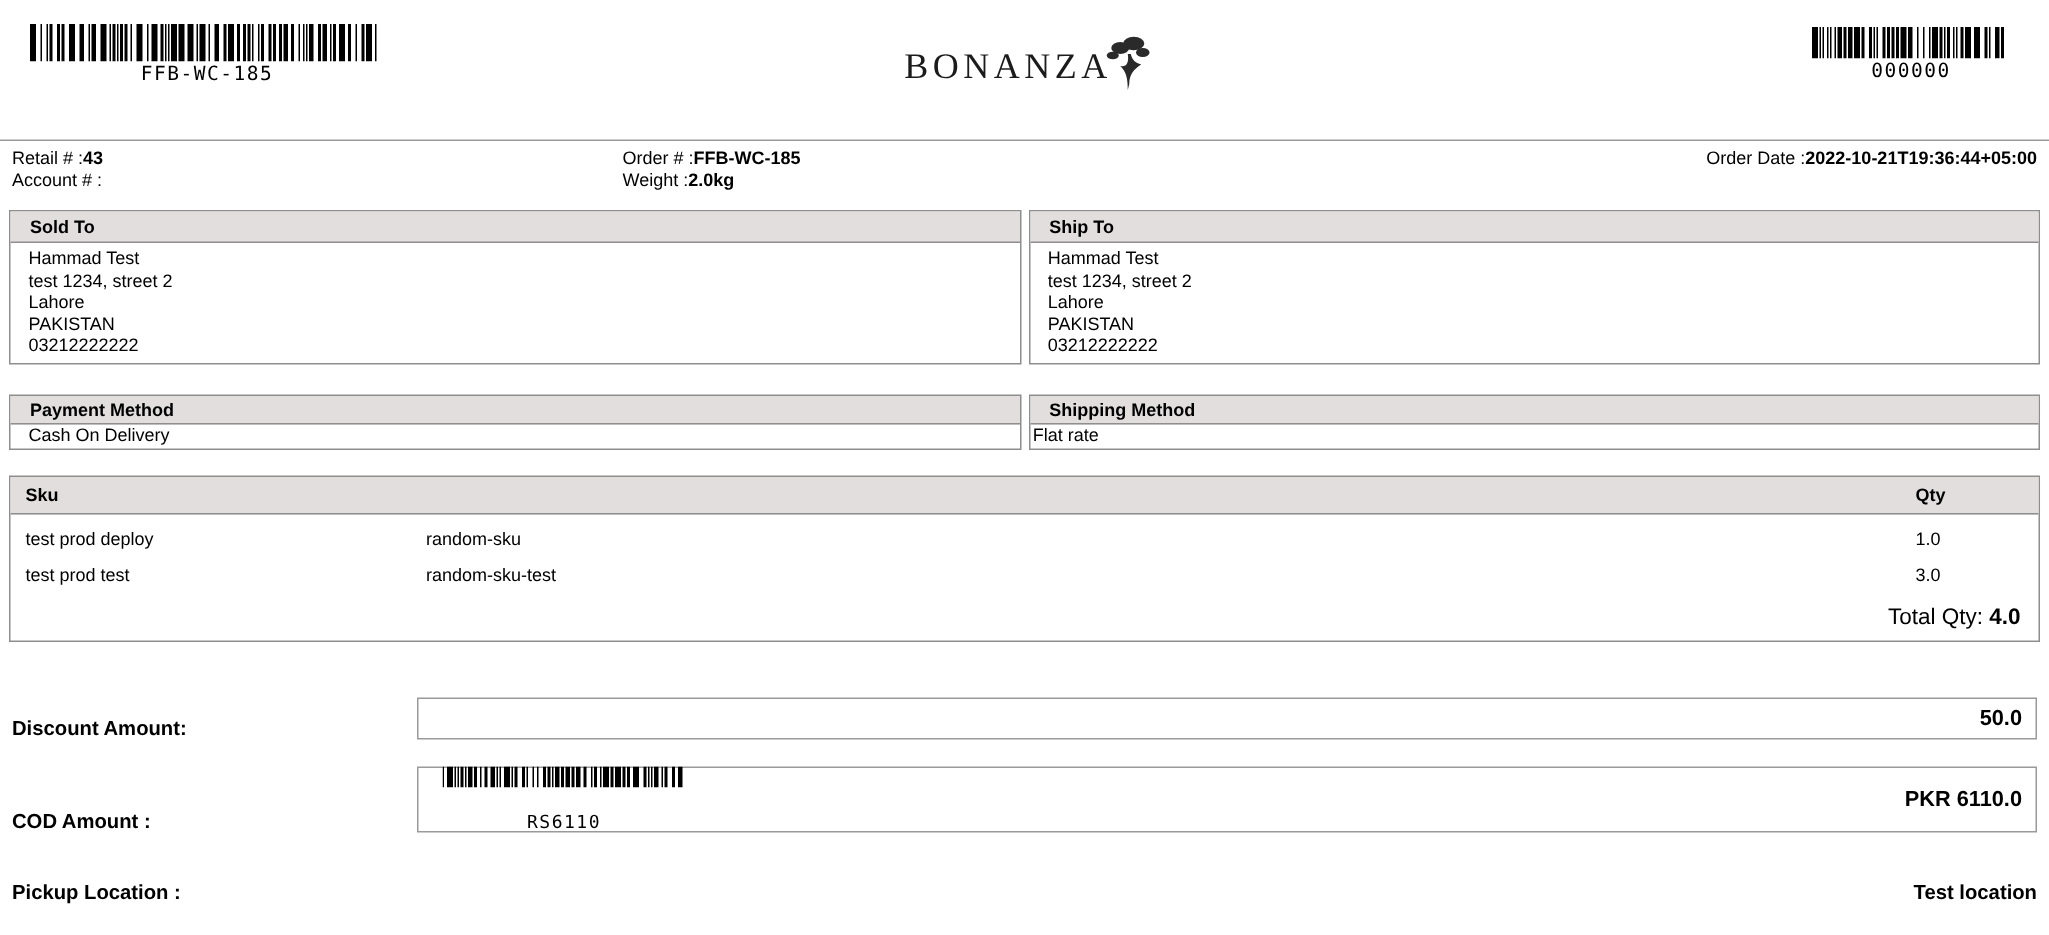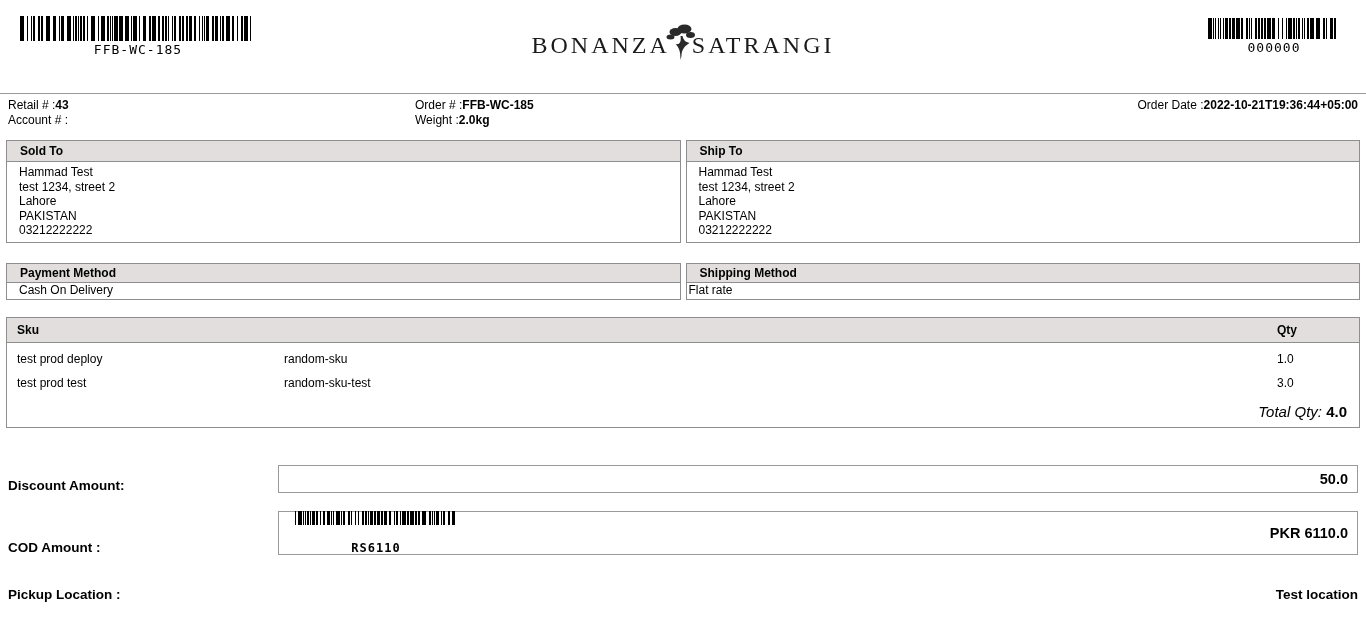--- a/index.html
+++ b/index.html
@@ -43,36 +43,36 @@
   .methods .boxt-body{padding:1px 4px 2px 12px;line-height:13px}
   .methods .boxt.ship .boxt-body{padding-left:2px}
   
   .prod{margin:17px 6px 0 6px;border:1px solid #8e8e8e}
   .prod-head{display:flex;background:#e2dede;border-bottom:1px solid #8e8e8e;font-weight:bold;padding:5px 12px 5px 10px}
   .prod-row{display:flex;padding:0 12px 0 10px;margin-top:9px;line-height:15px}
   .col-product{width:267px}
   .col-sku{flex:1}
   .col-qty{width:70px;text-align:left}
   .prod-total{text-align:right;padding:0 12px 7px 10px;margin-top:12px;font-size:15px}
-  .prod-total .tlabel{font-style:italic}
+  .prod-total .tlabel{}
   .prod-total .tval{font-weight:bold}
   
   .amount-row{display:flex;align-items:flex-end;margin:0 8px}
   .amount-row.discount{margin-top:37px}
   .amount-row.cod{margin-top:18px}
   .amount-label{width:270px;font-weight:bold;font-size:13.5px}
   .amount-box{
     flex:1;border:1px solid #9a9a9a;display:flex;align-items:center;
     justify-content:flex-end;padding-right:9px;font-weight:bold;font-size:14.5px;
   }
   .amount-box.simple{height:28px}
   .amount-box.codbox{height:44px;justify-content:space-between;padding-left:16px}
   .cod-bc{text-align:center;width:162px}
   .cod-bc .barcode-bars{height:14px;width:162px}
-  .cod-bc .bc-label{font-size:12px;font-weight:bold;letter-spacing:1px;margin-top:16px}
+  .cod-bc .bc-label{font-size:12px;font-weight:normal;letter-spacing:1px;margin-top:16px}
   
   .pickup{display:flex;justify-content:space-between;margin:32px 8px 0 8px;font-weight:bold;font-size:13.5px}
 </style>
 </head>
 <body>
 
 <div class="hdr">
   <div class="bc-block left">
     <div class="barcode-bars">
         <i style="width: 4px; margin-right: 3px;"></i>
@@ -140,21 +140,20 @@
     <span>BONANZA</span>
     <svg viewBox="0 0 30 36" aria-hidden="true">
       <g fill="#2a2a2a">
         <ellipse cx="10" cy="8" rx="6" ry="4"></ellipse>
         <ellipse cx="19" cy="5" rx="7" ry="4.5"></ellipse>
         <ellipse cx="25" cy="11" rx="4.5" ry="3"></ellipse>
         <ellipse cx="5" cy="13" rx="4" ry="2.5"></ellipse>
         <path d="M15 36 C15 28 14 24 10 20 C14 21 16 18 15 12 L17 12 C18 16 20 18 24 19 C19 22 16 26 16 32 Z"></path>
       </g>
     </svg>
-    <span>SATRANGI</span>
   </div>
 
   <div class="bc-block right">
     <div class="barcode-bars">
         <i style="width: 4px; margin-right: 1px;"></i>
         <i style="width: 1px; margin-right: 1px;"></i>
         <i style="width: 1px; margin-right: 2px;"></i>
         <i style="width: 1px; margin-right: 1px;"></i>
         <i style="width: 1px; margin-right: 2px;"></i>
         <i style="width: 1px; margin-right: 1px;"></i>

